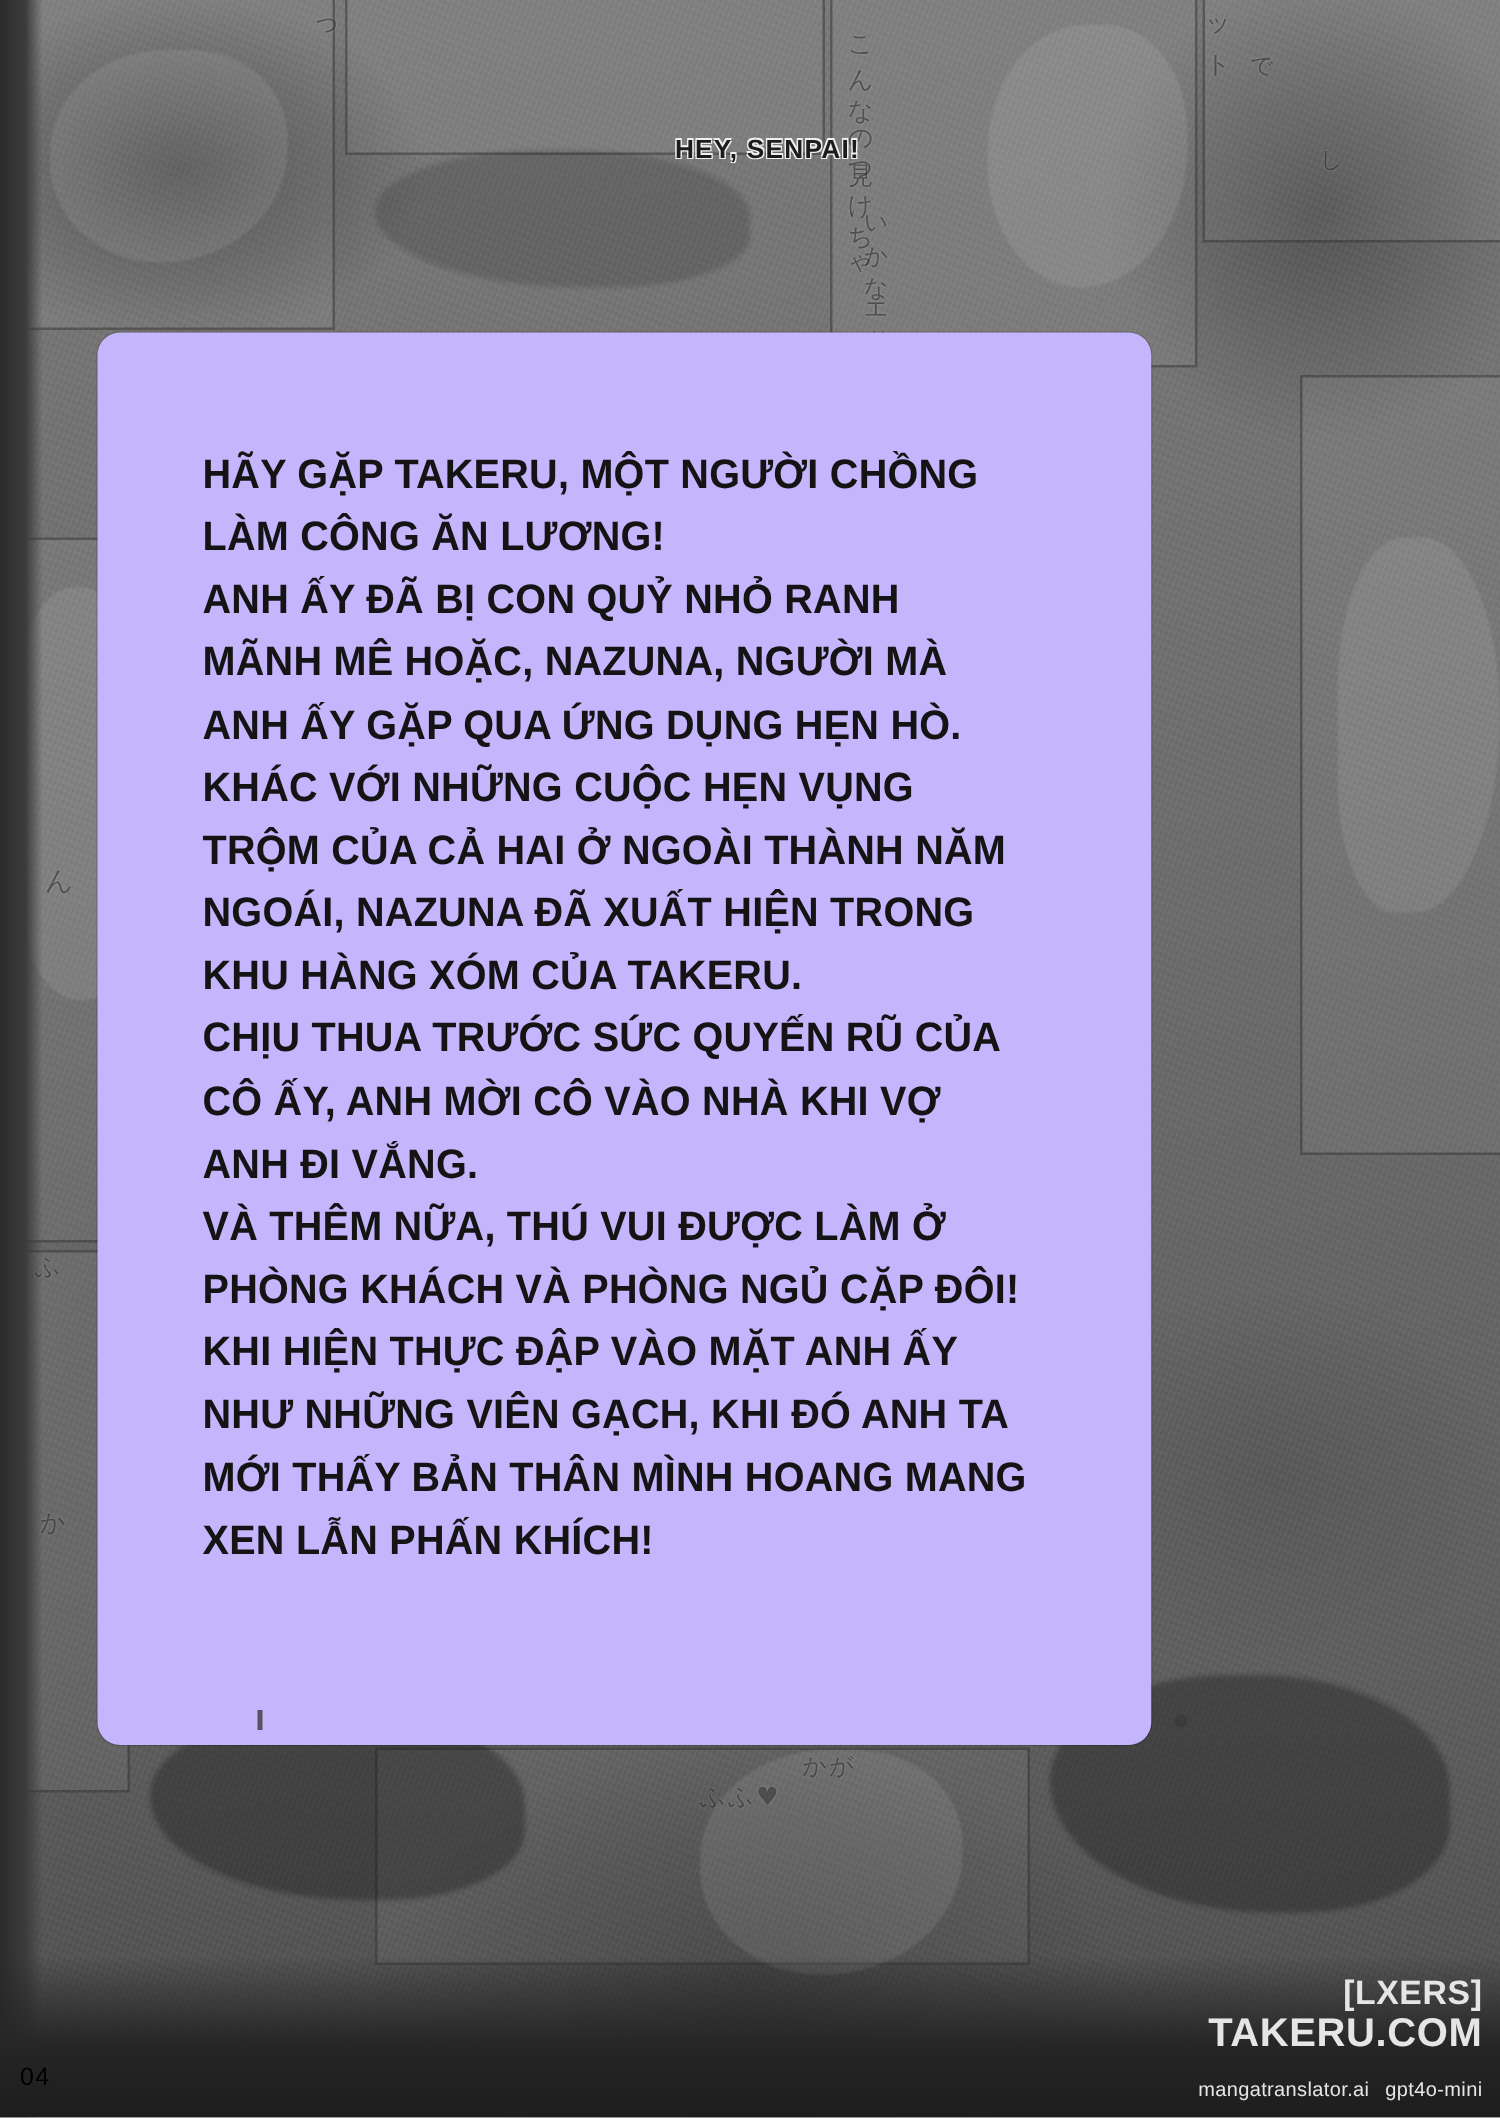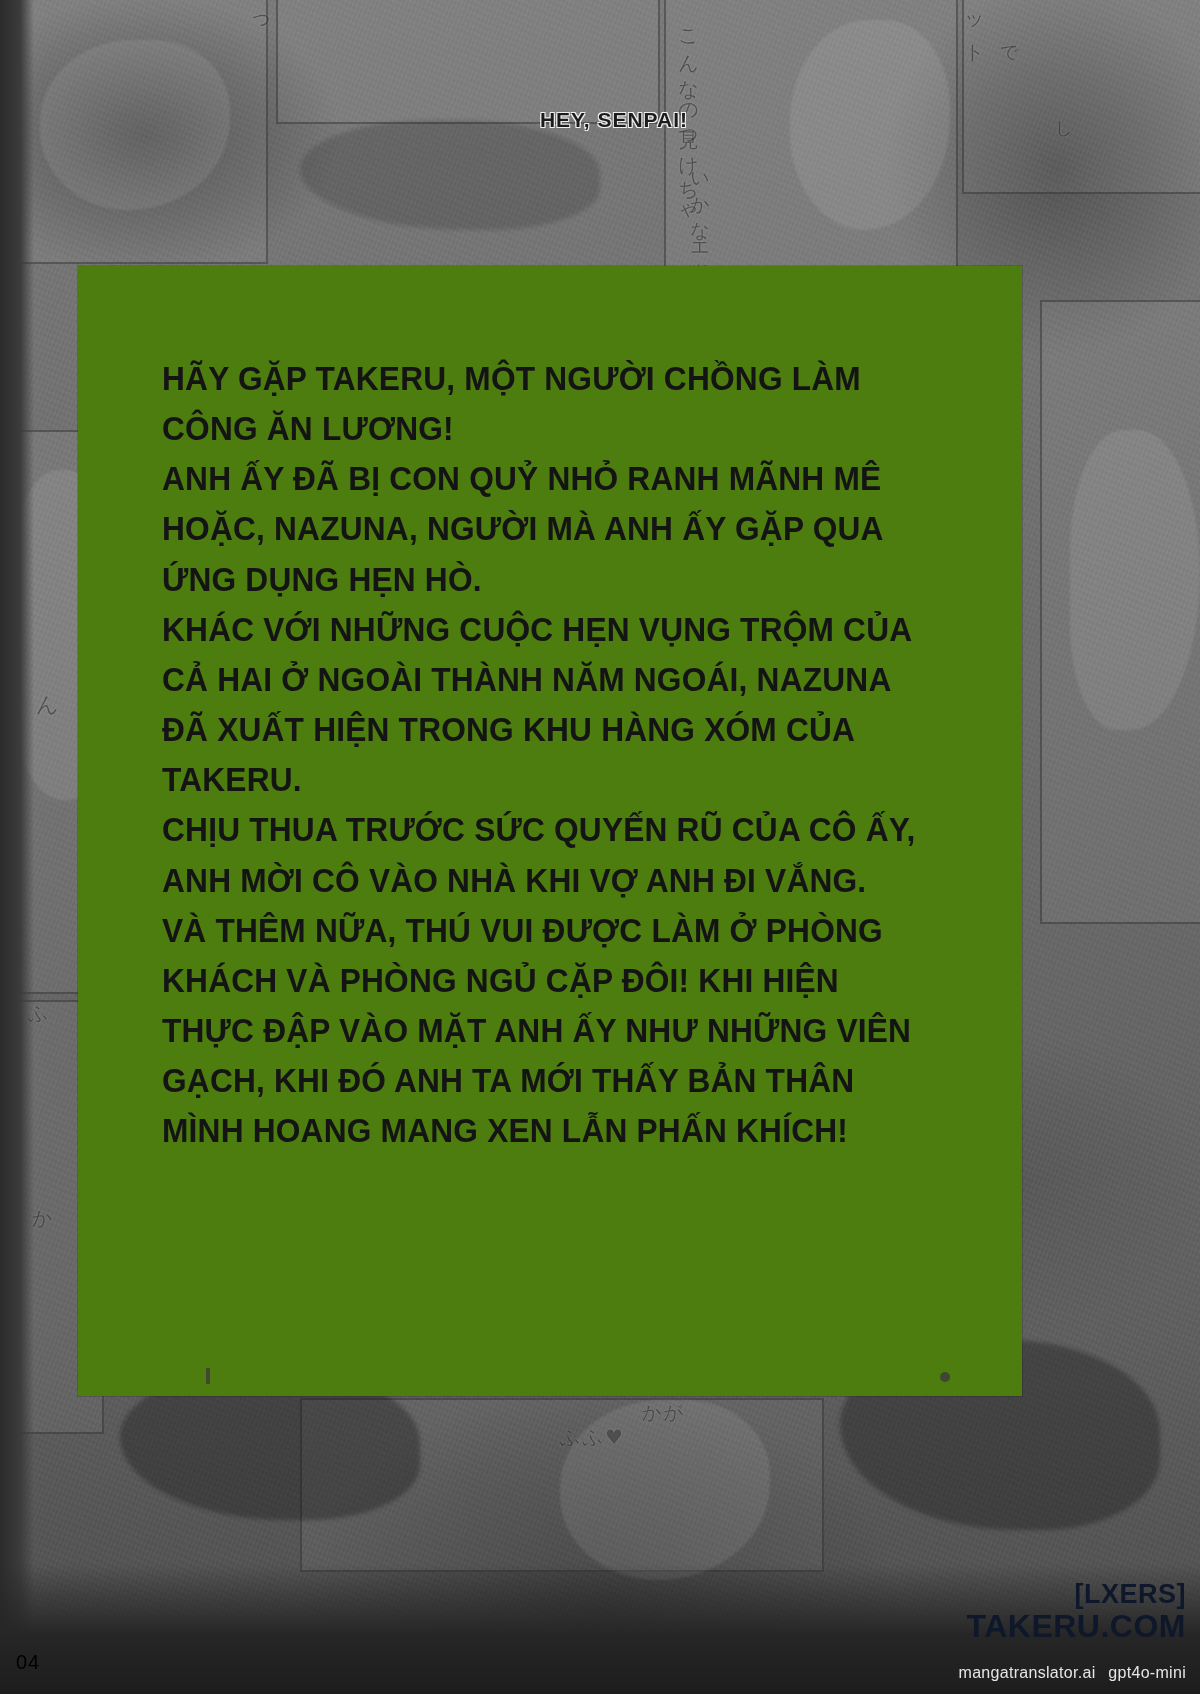--- a/index.html
+++ b/index.html
@@ -116,24 +116,25 @@
     color: #1c1c1c;
     text-shadow: 1px 1px 0 #efefef, -1px -1px 0 #efefef, 1px -1px 0 #efefef, -1px 1px 0 #efefef;
     margin-left: 28px;
   }
 
   
   .card {
     position: absolute;
     left: 78px;
     top: 266px;
-    width: 944px;
+    width: 843px;
     height: 1130px;
-    background: #4d7c0f;
+    background: #c4b5fd;
     box-shadow: 0 0 0 1px rgba(0,0,0,.15);
+    border-radius: 18px;
   }
   .card-body {
     padding: 88px 72px 40px 84px;
   }
   .summary-text {
     margin: 0;
     font-family: "Liberation Sans", sans-serif;
     font-weight: bold;
     font-size: 33px;
     line-height: 1.52;
@@ -159,21 +160,21 @@
     color: #000000;
     font-size: 20px;
     font-family: "Liberation Sans", sans-serif;
     letter-spacing: 1px;
   }
   .credit {
     position: absolute;
     right: 14px;
     bottom: 52px;
     text-align: right;
-    color: #0f172a;
+    color: #e5e5e5;
     line-height: 1;
   }
   .credit-tag {
     font-family: "Liberation Sans", sans-serif;
     font-weight: bold;
     font-size: 27px;
     letter-spacing: .5px;
   }
   .credit-site {
     margin-top: 2px;

